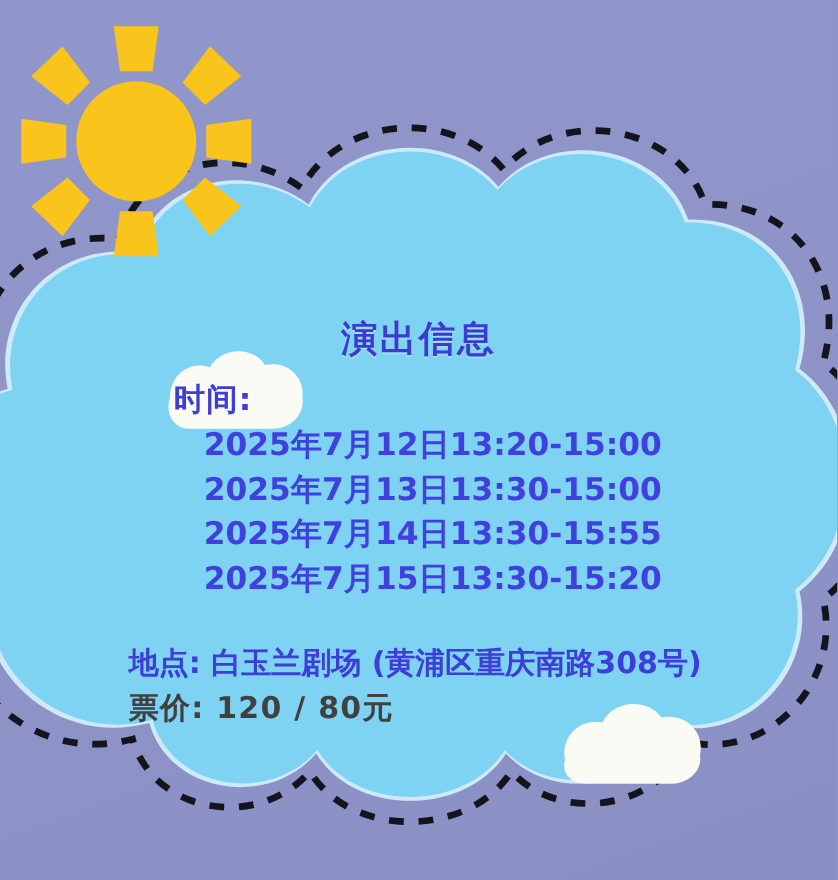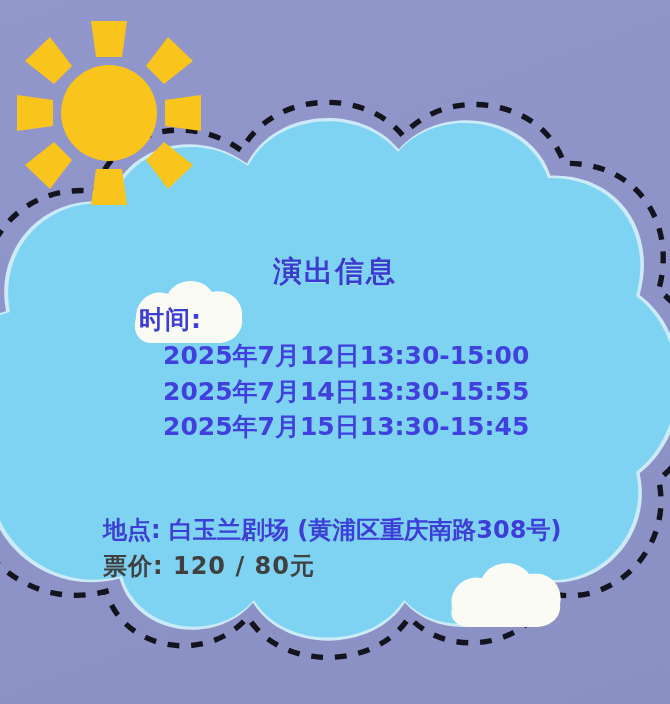--- a/index.html
+++ b/index.html
@@ -166,21 +166,22 @@
       <polygon points="72,160 54,142 25,165 50,189"></polygon>
     </g>
   </svg>
 
   <div class="content">
     <div class="title">演出信息</div>
 
     <div class="label-time">时间:</div>
 
     <div class="dates">
-      <div class="date-line">2025年7月12日13:30-15:00</div>
+      <div class="date-line">2025年7月12日13:20-15:00</div>
+      <div class="date-line">2025年7月13日13:30-15:00</div>
       <div class="date-line">2025年7月14日13:30-15:55</div>
-      <div class="date-line">2025年7月15日13:30-15:45</div>
+      <div class="date-line">2025年7月15日13:30-15:20</div>
     </div>
 
     <div class="label-venue">地点: 白玉兰剧场 (黄浦区重庆南路308号)</div>
     <div class="label-price">票价: 120 / 80元</div>
   </div>
 </div>
 
 </body></html>

